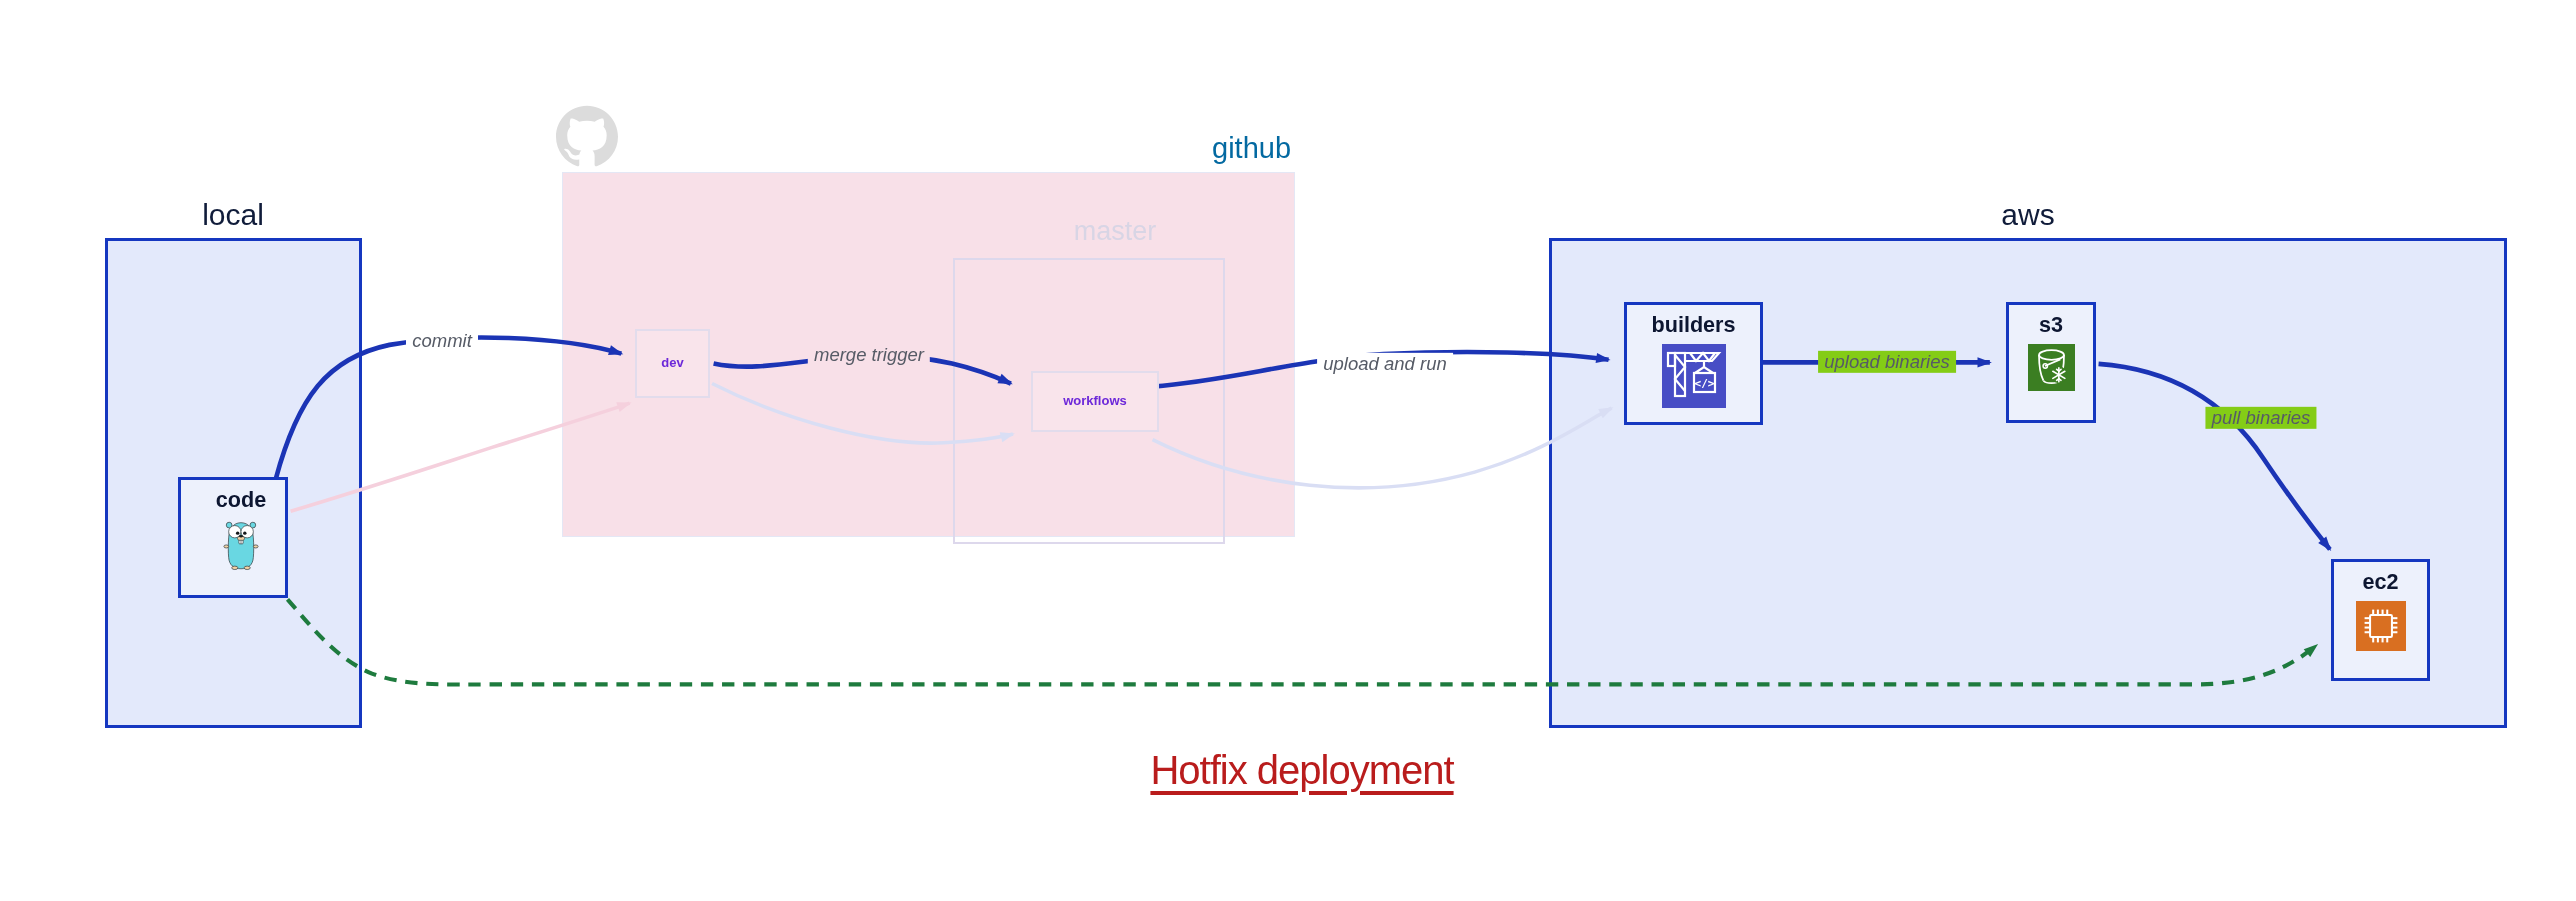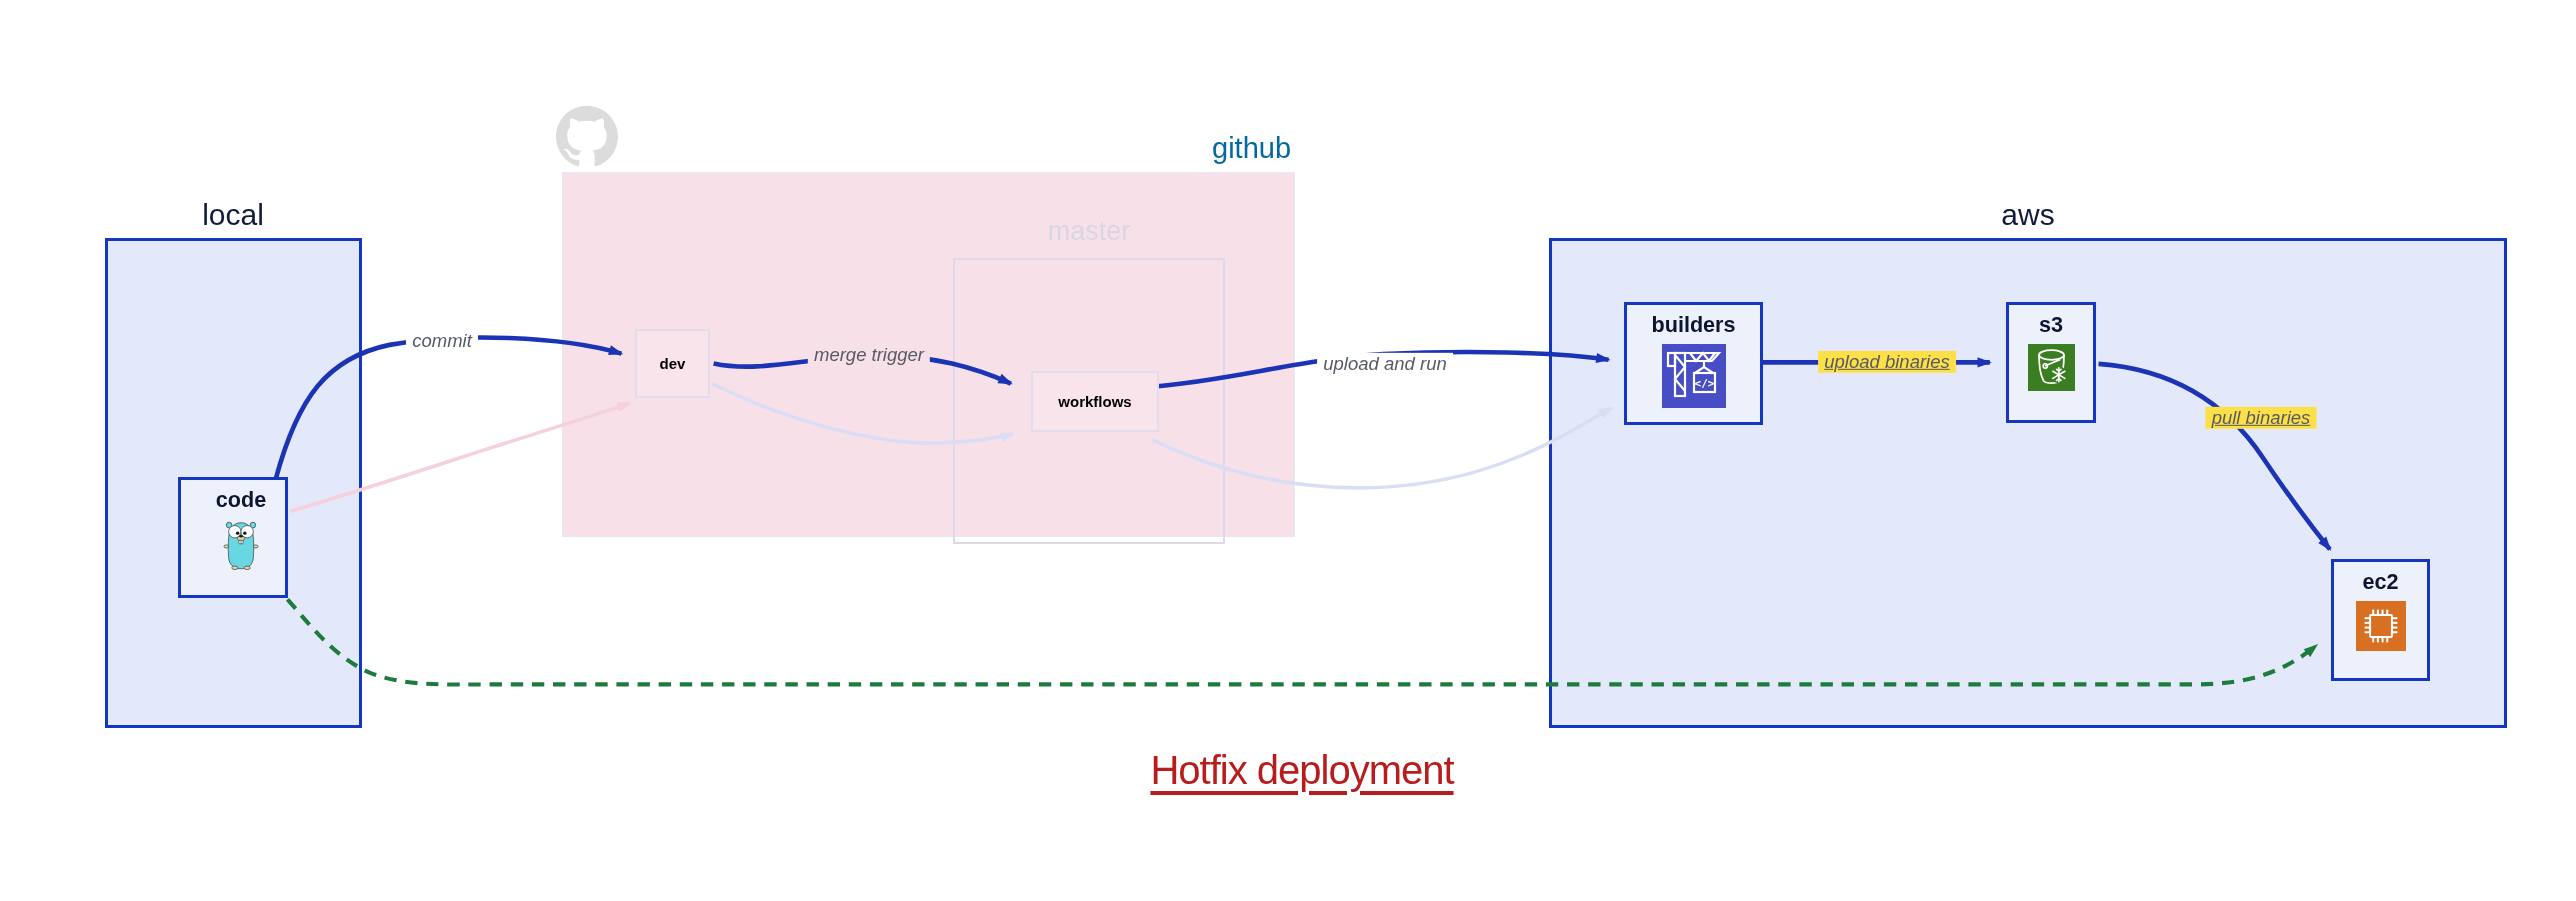--- a/index.html
+++ b/index.html
@@ -8,37 +8,37 @@
   #canvas{position:relative;width:2604px;height:902px;background:#ffffff;}
 
   
   .group-box{position:absolute;box-sizing:border-box;background:#e3e9fb;border:3.6px solid #1537c0;}
   .pink-box{position:absolute;box-sizing:border-box;background:#f8e0e8;border:1.5px solid #e4e7f5;}
   .sub-box{position:absolute;box-sizing:border-box;background:transparent;border:2.1px solid #ddd8ec;}
 
   .group-label{position:absolute;font-size:30px;color:#101c3a;white-space:nowrap;}
   .group-label.centered{transform:translateX(-50%);}
   .faded-label{color:#0369a1;}
-  .master-label{color:#d8d5e5;font-size:27px;}
+  .master-label{color:#d8d5e5;font-size:27px;margin-left:26px;}
 
   
   .node{position:absolute;box-sizing:border-box;background:#edf1fc;border:3.1px solid #1537c0;
         display:flex;flex-direction:column;align-items:center;padding-top:8.2px;gap:6.2px;}
   .node-label{font-weight:bold;font-size:21.6px;color:#0d1631;line-height:1.15;}
   .node.faded{background:#f9e4eb;border:2.1px solid #e2dcec;justify-content:center;padding-top:0;}
-  .node.faded .node-label{color:#000000;font-size:15px;}
+  .node.faded .node-label{color:#6d28d9;font-size:13px;}
 
   .icon-tile{display:block;}
 
   
   .edge-label{position:absolute;transform:translate(-50%,-50%);font-style:italic;font-size:18.5px;
               color:#565b66;padding:1px 6.2px;white-space:nowrap;line-height:1.1;}
   .bg-white{background:#ffffff;}
   .bg-pink{background:#f8e0e8;}
-  .bg-blue{background:#fde047;text-decoration:underline;}
+  .bg-blue{background:#84cc16;}
 
   
   .diagram-title{position:absolute;left:50%;transform:translateX(-50%);top:748px;
                  font-size:40px;letter-spacing:-1px;color:#b91c1c;
                  text-decoration:underline;text-decoration-thickness:3.6px;text-underline-offset:7.2px;
                  white-space:nowrap;}
 
   svg.edges{position:absolute;left:0;top:0;z-index:5;}
   .layer-groups{z-index:1;}
   .layer-nodes{z-index:10;}

